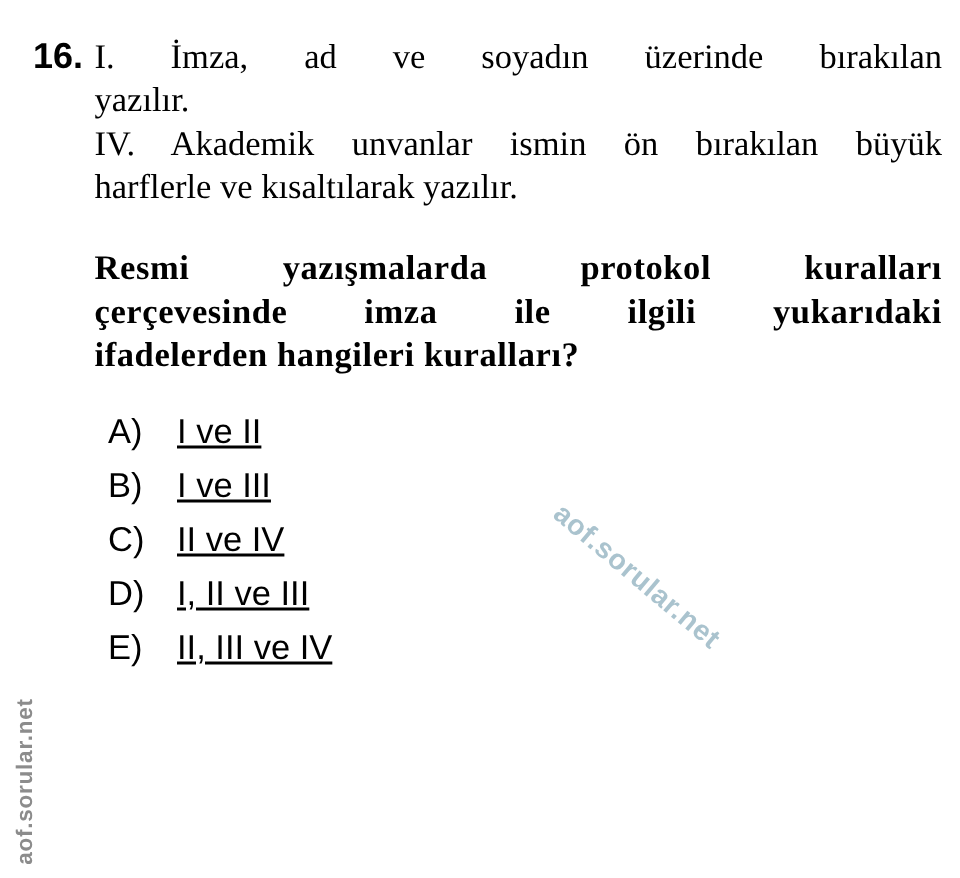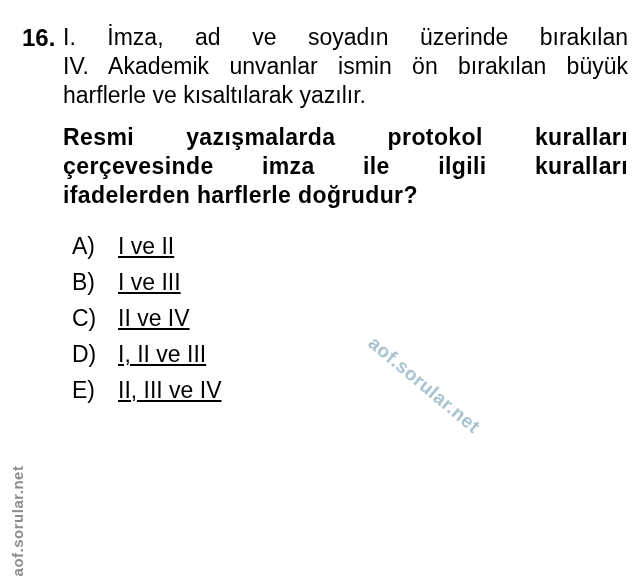--- a/index.html
+++ b/index.html
@@ -49,28 +49,28 @@
     left: 0; top: 0;
     font-size: 24px; font-weight: bold;
     line-height: 29px;
   }
   .qbody {
     margin-left: 41px; 
     width: 565px;
     font-size: 23px;
     line-height: 29px;
   }
-  .line { width: 100%; }
+  .line { width: 100%; font-family: Liberation Serif, serif; }
   .line.j {
     text-align: justify;
     text-align-last: justify;
     text-justify: inter-word;
   }
   .stem {
-    margin-top: 13px;
+    margin-top: 25px;
     font-weight: bold;
     letter-spacing: 0.4px;
   }
   .options { margin-top: 22px; }
   .option {
     display: flex;
     align-items: baseline;
     padding-left: 9px;
     height: 29px;
     margin-bottom: 7px;
@@ -89,30 +89,31 @@
 
   <div class="question">
     <div class="qnum">16.</div>
 
     <div class="qbody">
 
       <div>
         <div class="line j">I. İmza, ad ve soyadın üzerinde bırakılan</div>
       </div>
       <div>
+        <div class="line">yazılır.</div>
       </div>
       <div>
         <div class="line j">IV. Akademik unvanlar ismin ön bırakılan büyük</div>
         <div class="line">harflerle ve kısaltılarak yazılır.</div>
       </div>
 
       <div class="stem">
         <div class="line j">Resmi yazışmalarda protokol kuralları</div>
-        <div class="line j">çerçevesinde imza ile ilgili kuralları</div>
-        <div class="line">ifadelerden harflerle doğrudur?</div>
+        <div class="line j">çerçevesinde imza ile ilgili yukarıdaki</div>
+        <div class="line">ifadelerden hangileri kuralları?</div>
       </div>
 
       <div class="options">
         <div class="option">
           <span class="opt-letter">A)</span>
           <span class="opt-text">I ve II</span>
         </div>
         <div class="option">
           <span class="opt-letter">B)</span>
           <span class="opt-text">I ve III</span>

